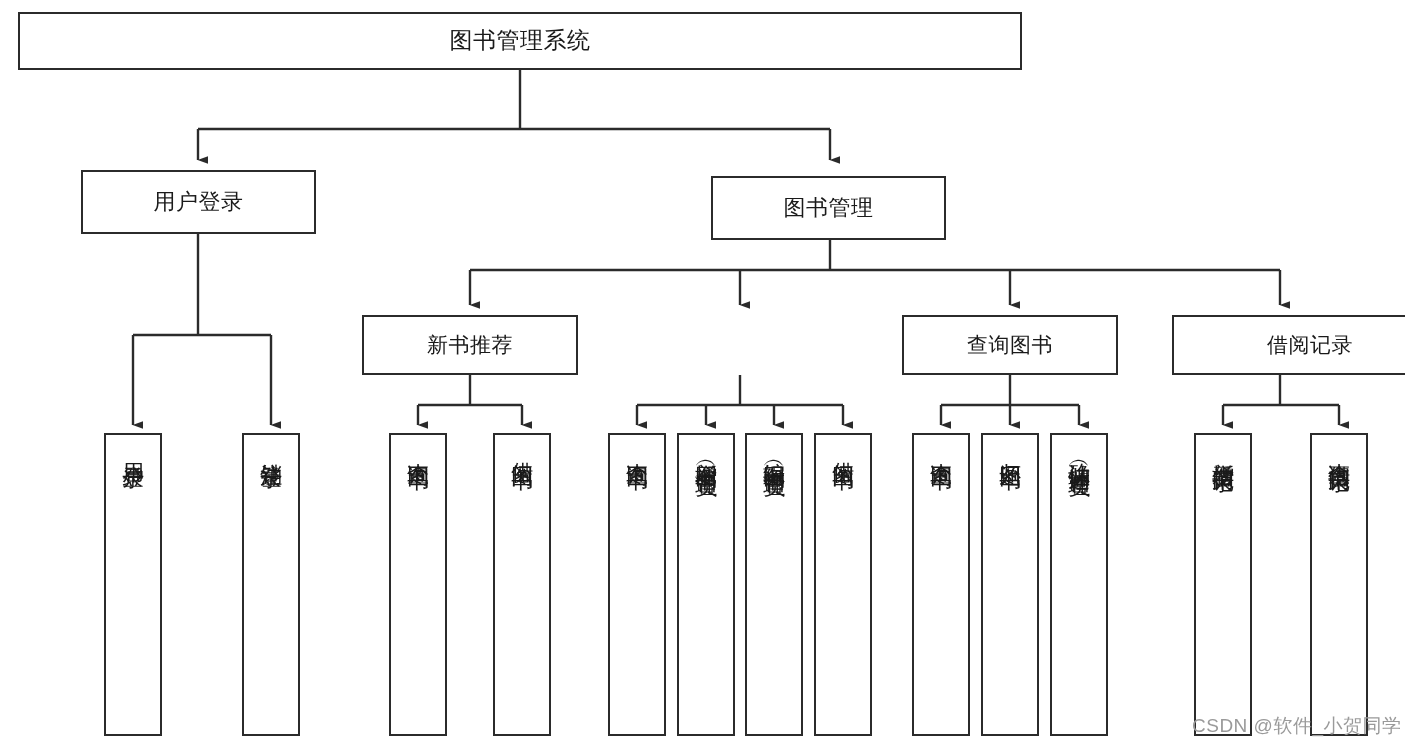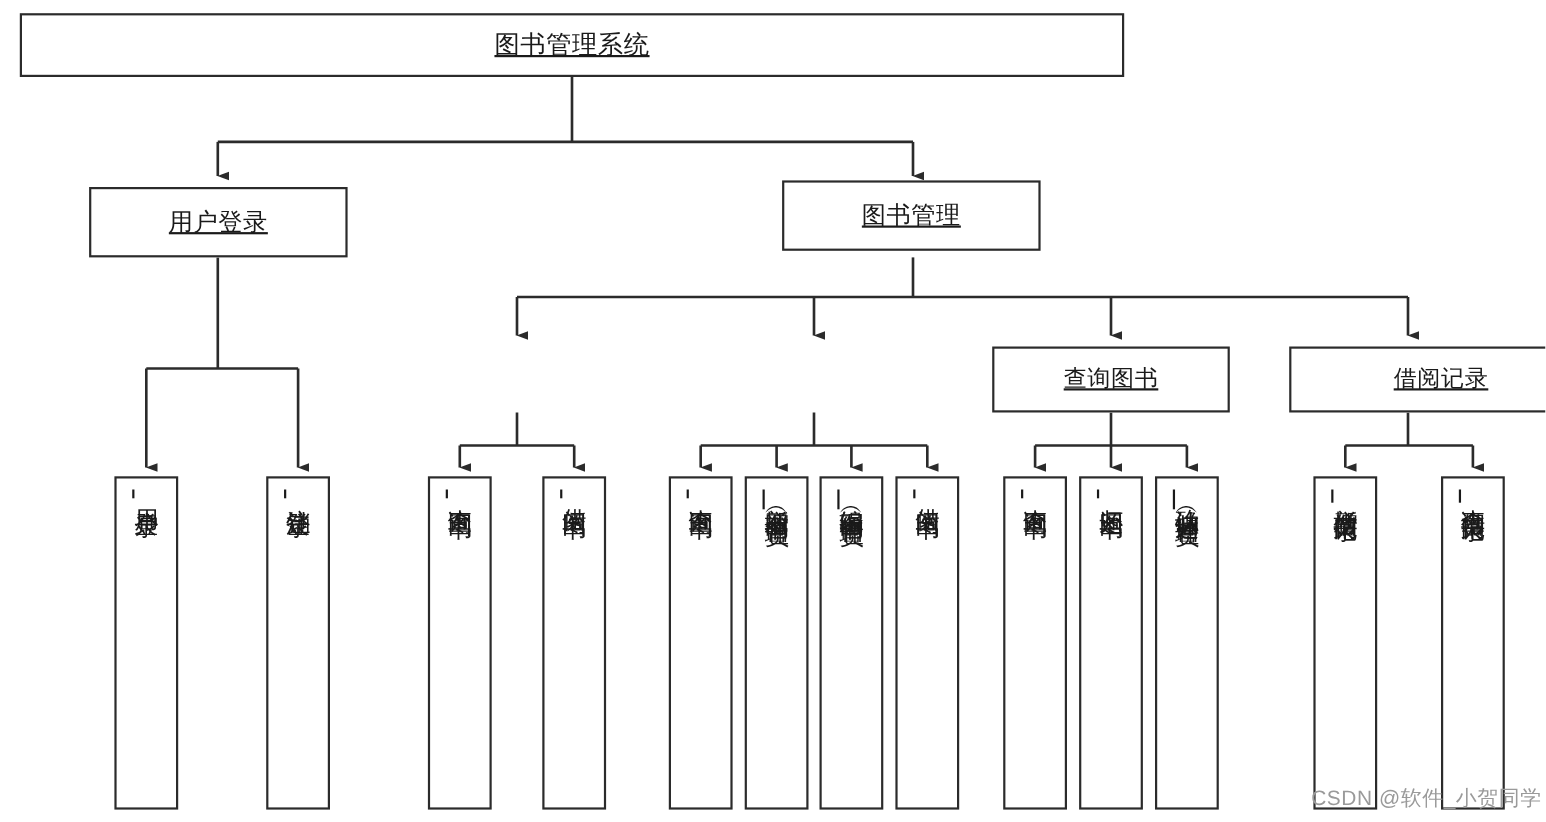--- a/index.html
+++ b/index.html
@@ -34,21 +34,20 @@
     display: flex;
     align-items: center;
     justify-content: center;
     color: #1a1a1a;
   }
   .node .label {
     display: block;
     text-align: center;
     line-height: 1.28;
     letter-spacing: 0.5px;
-    text-decoration: underline;
   }
   .node-root .label { font-size: 23px; }
   .node-l2 .label { font-size: 22px; }
   .node-l3 .label { font-size: 21px; }
 
   .node-leaf {
     padding: 10px 0 10px 0;
     align-items: flex-start;
     justify-content: center;
   }
@@ -123,24 +122,27 @@
     </g>
   </svg>
 
   <div class="node node-root" style="left:18px; top:12px; width:1004px; height:58px;">
     <span class="label">图书管理系统</span>
   </div>
 
   <div class="node node-l2" style="left:81px; top:170px; width:235px; height:64px;">
     <span class="label">用户登录</span>
   </div>
-  <div class="node node-l2" style="left:711px; top:164px; width:235px; height:64px;">
+  <div class="node node-l2" style="left:711px; top:176px; width:235px; height:64px;">
     <span class="label">图书管理</span>
   </div>
 
+  <div class="node node-l3" style="left:362px; top:315px; width:216px; height:60px;">
+    <span class="label">新书推荐</span>
+  </div>
   <div class="node node-l3" style="left:902px; top:315px; width:216px; height:60px;">
     <span class="label">查询图书</span>
   </div>
   <div class="node node-l3" style="left:1172px; top:315px; width:252px; height:60px;padding-left:24px;">
     <span class="label">借阅记录</span>
   </div>
 
   <div class="node node-leaf" style="left:104px; top:433px; width:58px; height:303px;">
     <span class="label">用户登录</span>
   </div>

